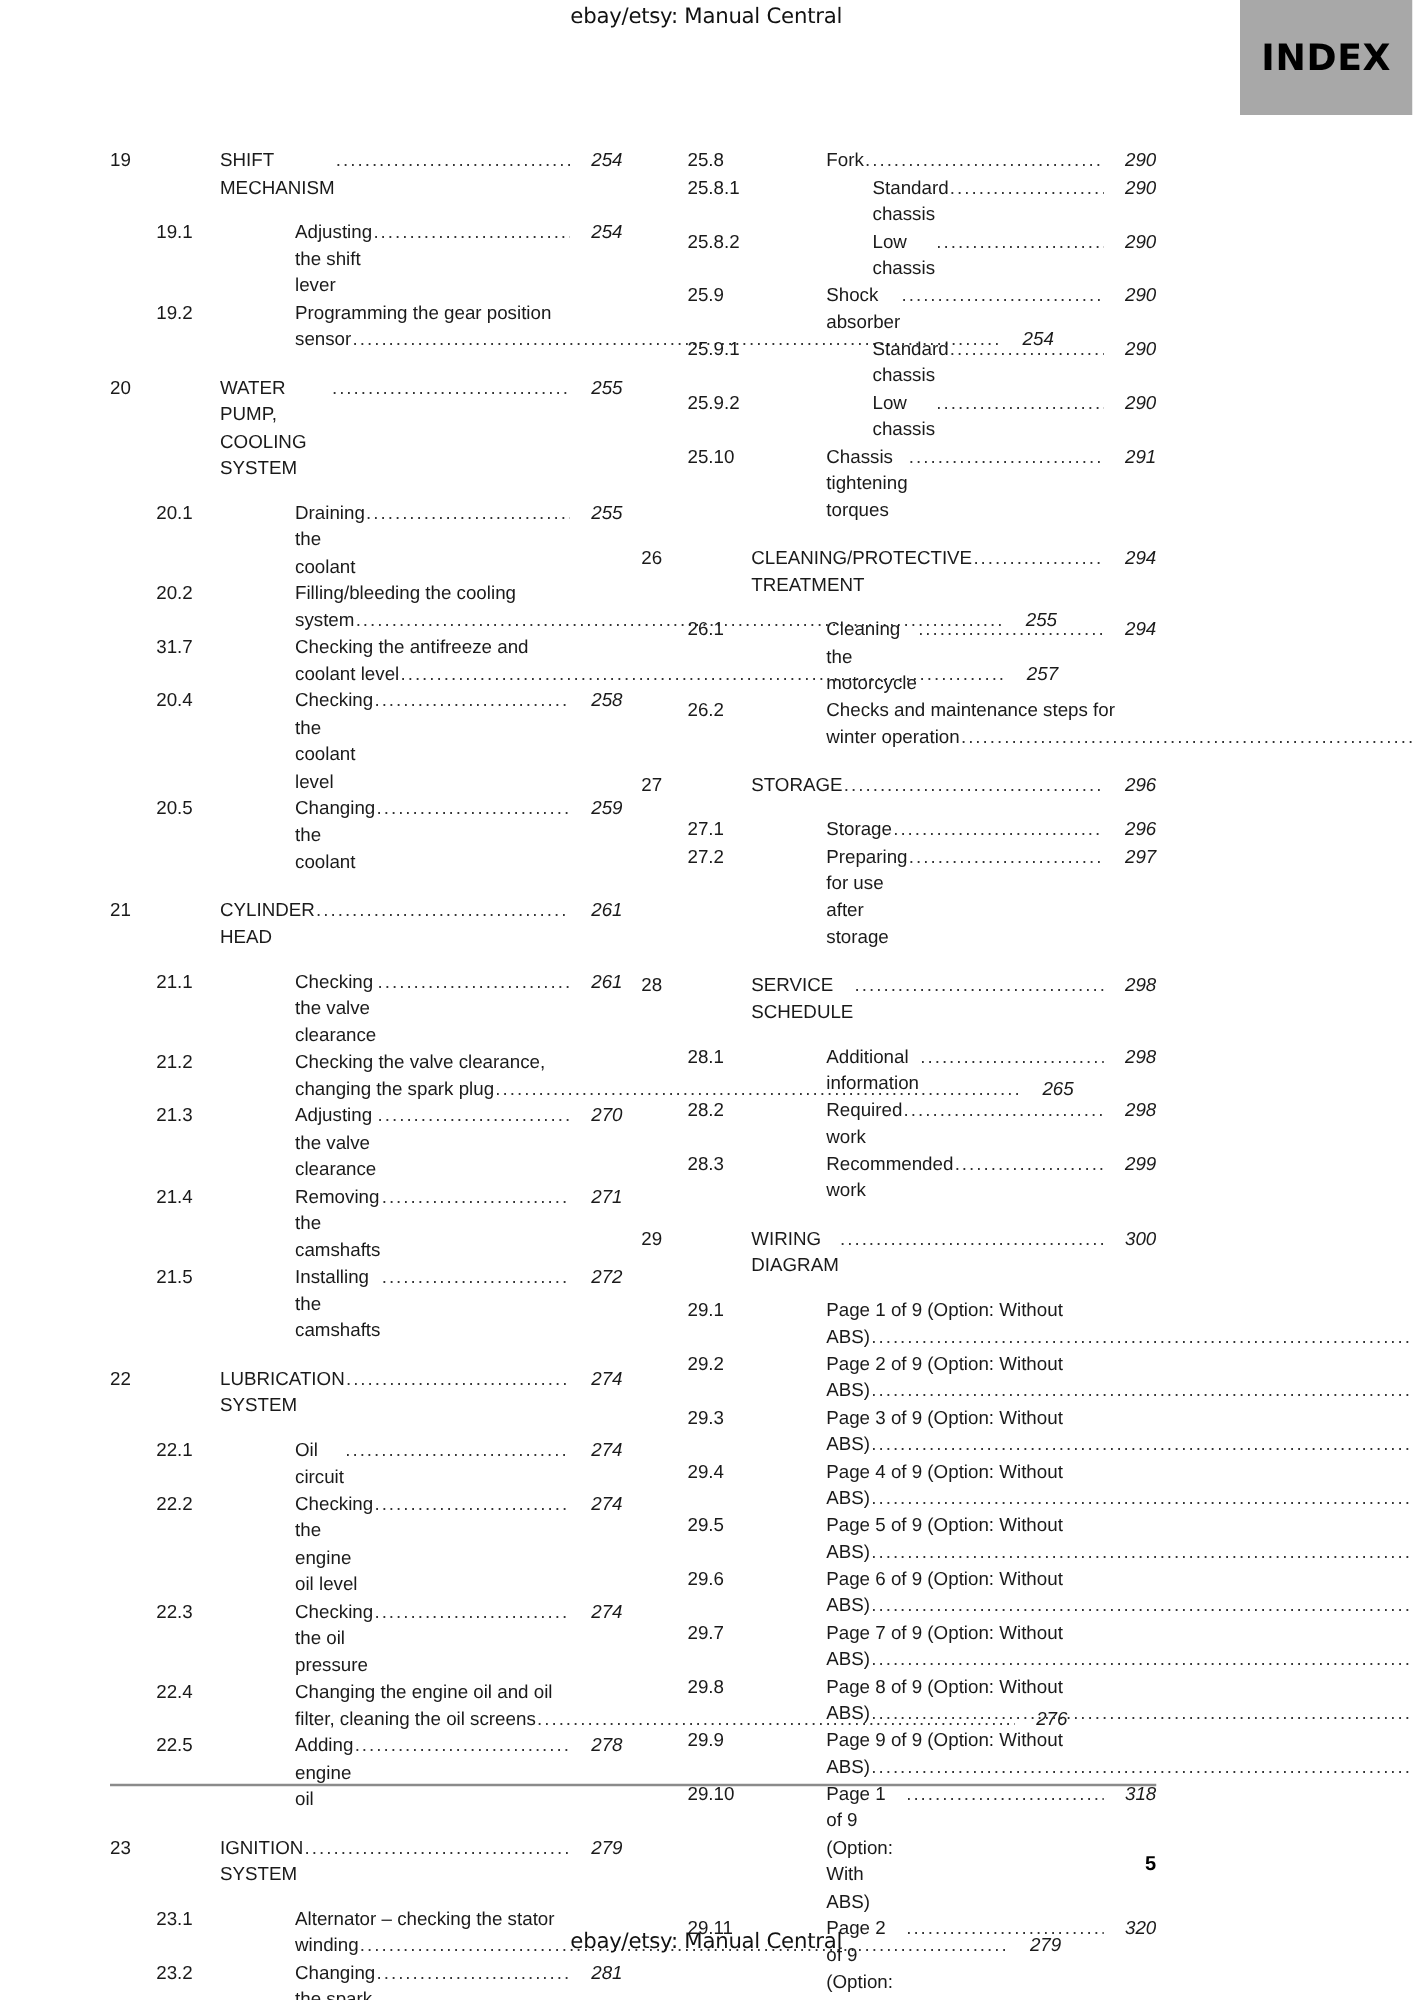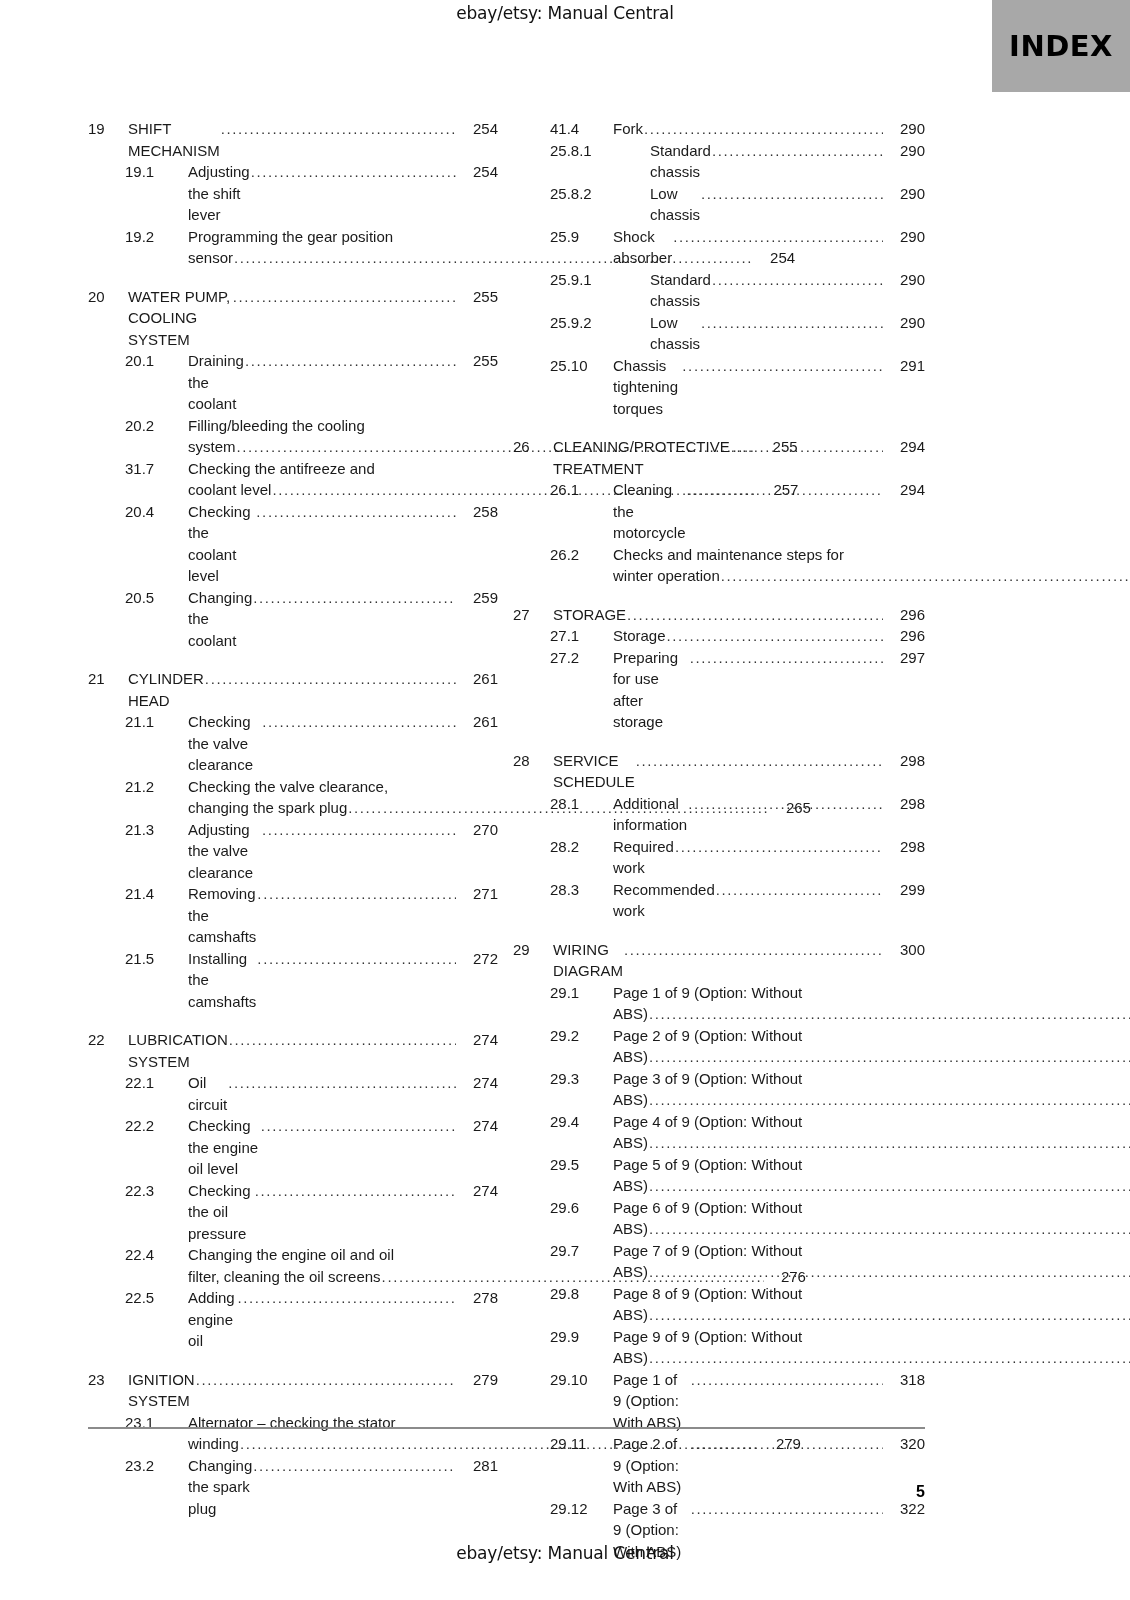--- a/index.html
+++ b/index.html
@@ -61,20 +61,21 @@
   #col-left  { left: 88px;  width: 410px; }
   #col-right { left: 513px; width: 412px; }
 
   
   .entry {
     display: flex;
     align-items: flex-start;
     font-size: 15px;
     line-height: 21.5px;
     color: #1a1a1a;
+    gap: 48px;
   }
   .entry .num {
     flex: 0 0 auto;
     white-space: nowrap;
   }
   .entry .body {
     flex: 1 1 auto;
     display: flex;
     align-items: baseline;
     min-width: 0;
@@ -89,37 +90,38 @@
     margin: 0 1px;
     letter-spacing: 1.6px;
     color: #333;
     font-size: 15px;
   }
   .entry .page {
     flex: 0 0 auto;
     text-align: right;
     white-space: nowrap;
     padding-left: 3px;
+    font-style: italic;
   }
 
   
   .lvl1 {
     margin-top: 17px;
     margin-bottom: 0px;
   }
   .lvl1:first-child { margin-top: 0; }
   .lvl1 .num   { width: 40px; }
   .lvl1 .title { text-transform: none; }
   .lvl1 .page  { width: 38px; }
 
   
   .lvl2 {
     margin-top: 0;
   }
-  .lvl2.first-sub { }
+  .lvl2.first-sub { margin-top: 14px; }
   .lvl2 .num   { width: 63px; padding-left: 37px; box-sizing: content-box; }
   .lvl2 .page  { width: 38px; }
 
   
   .lvl3 .num   { width: 85px; padding-left: 37px; box-sizing: content-box; }
   .lvl3 .body  { padding-left: 15px; justify-content: center; }
   .lvl3 .page  { width: 38px; }
 
   
   .entry.wrap .body { flex-wrap: wrap; }
@@ -379,21 +381,21 @@
         <span class="num">23.2</span>
         <span class="body">
           <span class="title">Changing the spark plug</span>
           <span class="leader">..........................................................................................</span>
           <span class="page">281</span>
         </span>
       </div>
     </div>
   <div class="column" id="col-right">
       <div class="entry lvl2">
-        <span class="num">41.4</span>
+        <span class="num">25.8</span>
         <span class="body">
           <span class="title">Fork</span>
           <span class="leader">..........................................................................................</span>
           <span class="page">290</span>
         </span>
       </div>
       <div class="entry lvl3">
         <span class="num">25.8.1</span>
         <span class="body">
           <span class="title">Standard chassis</span>

